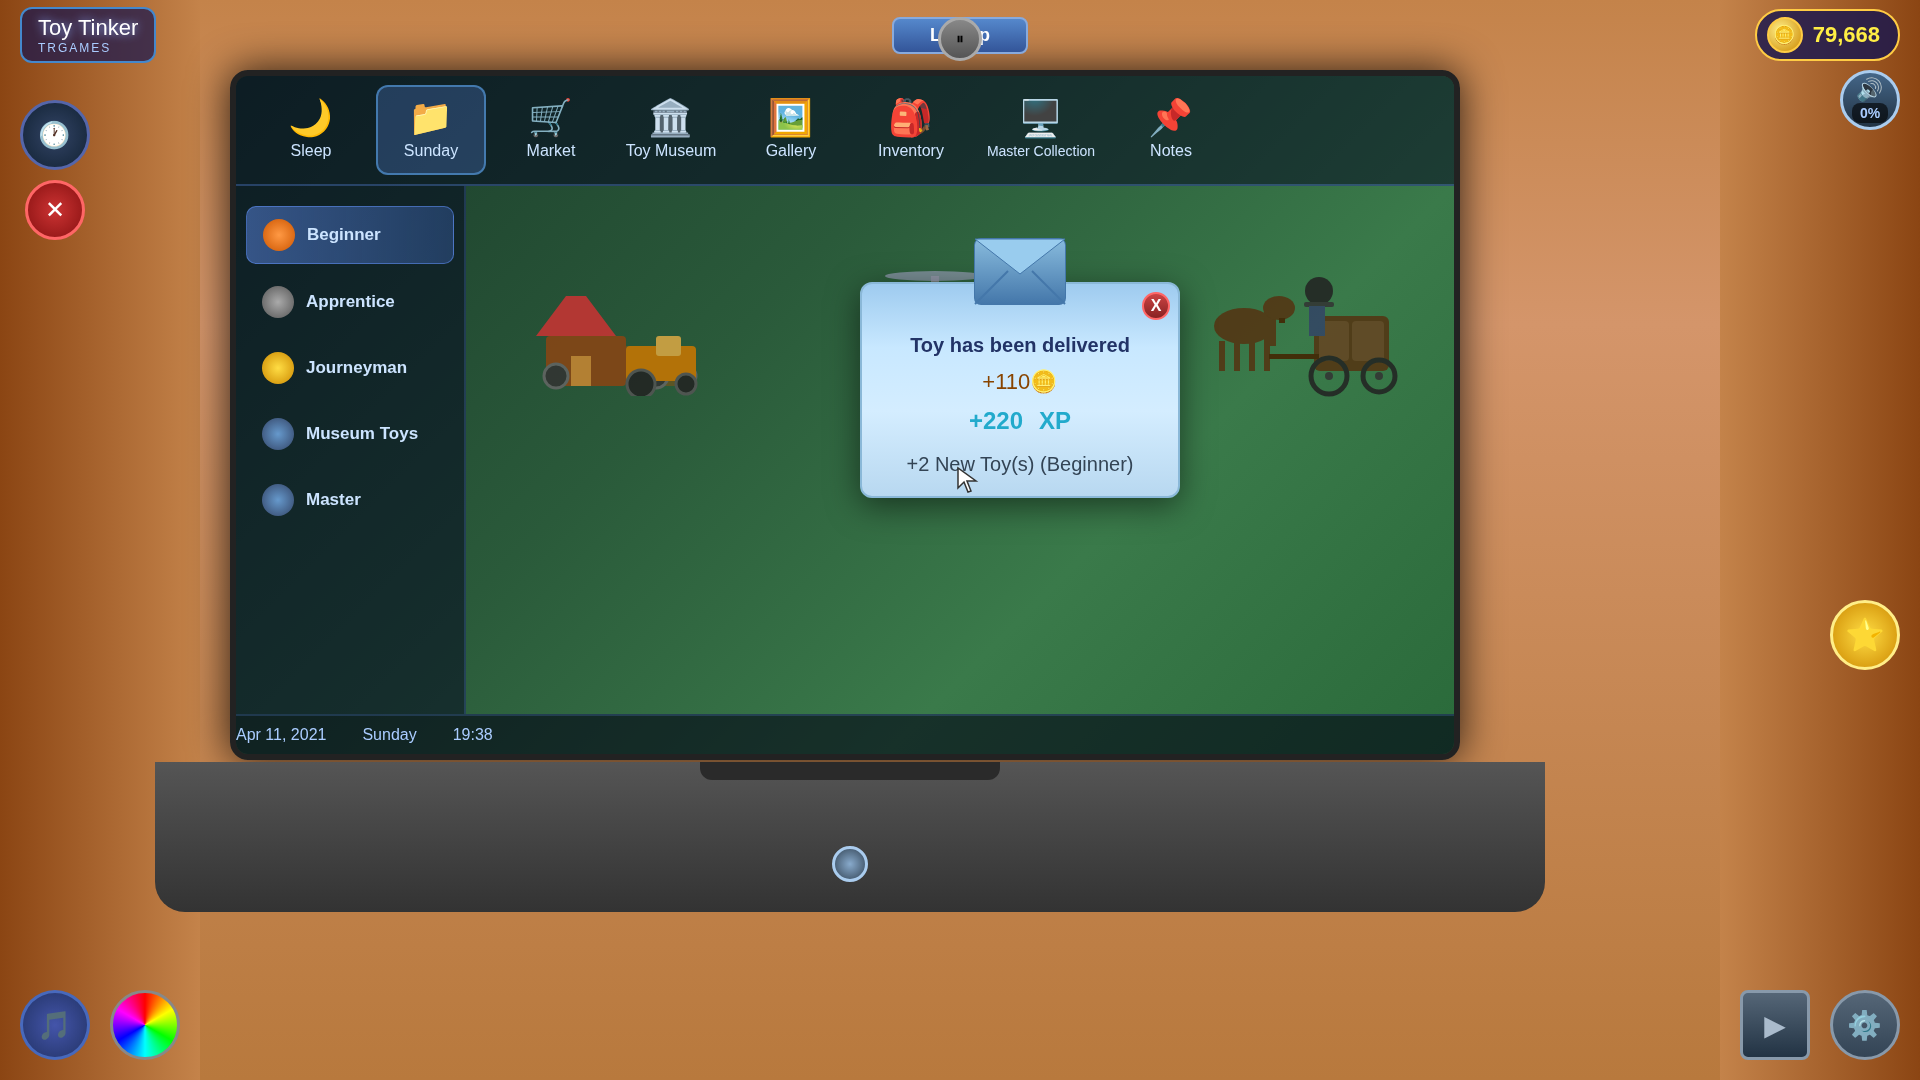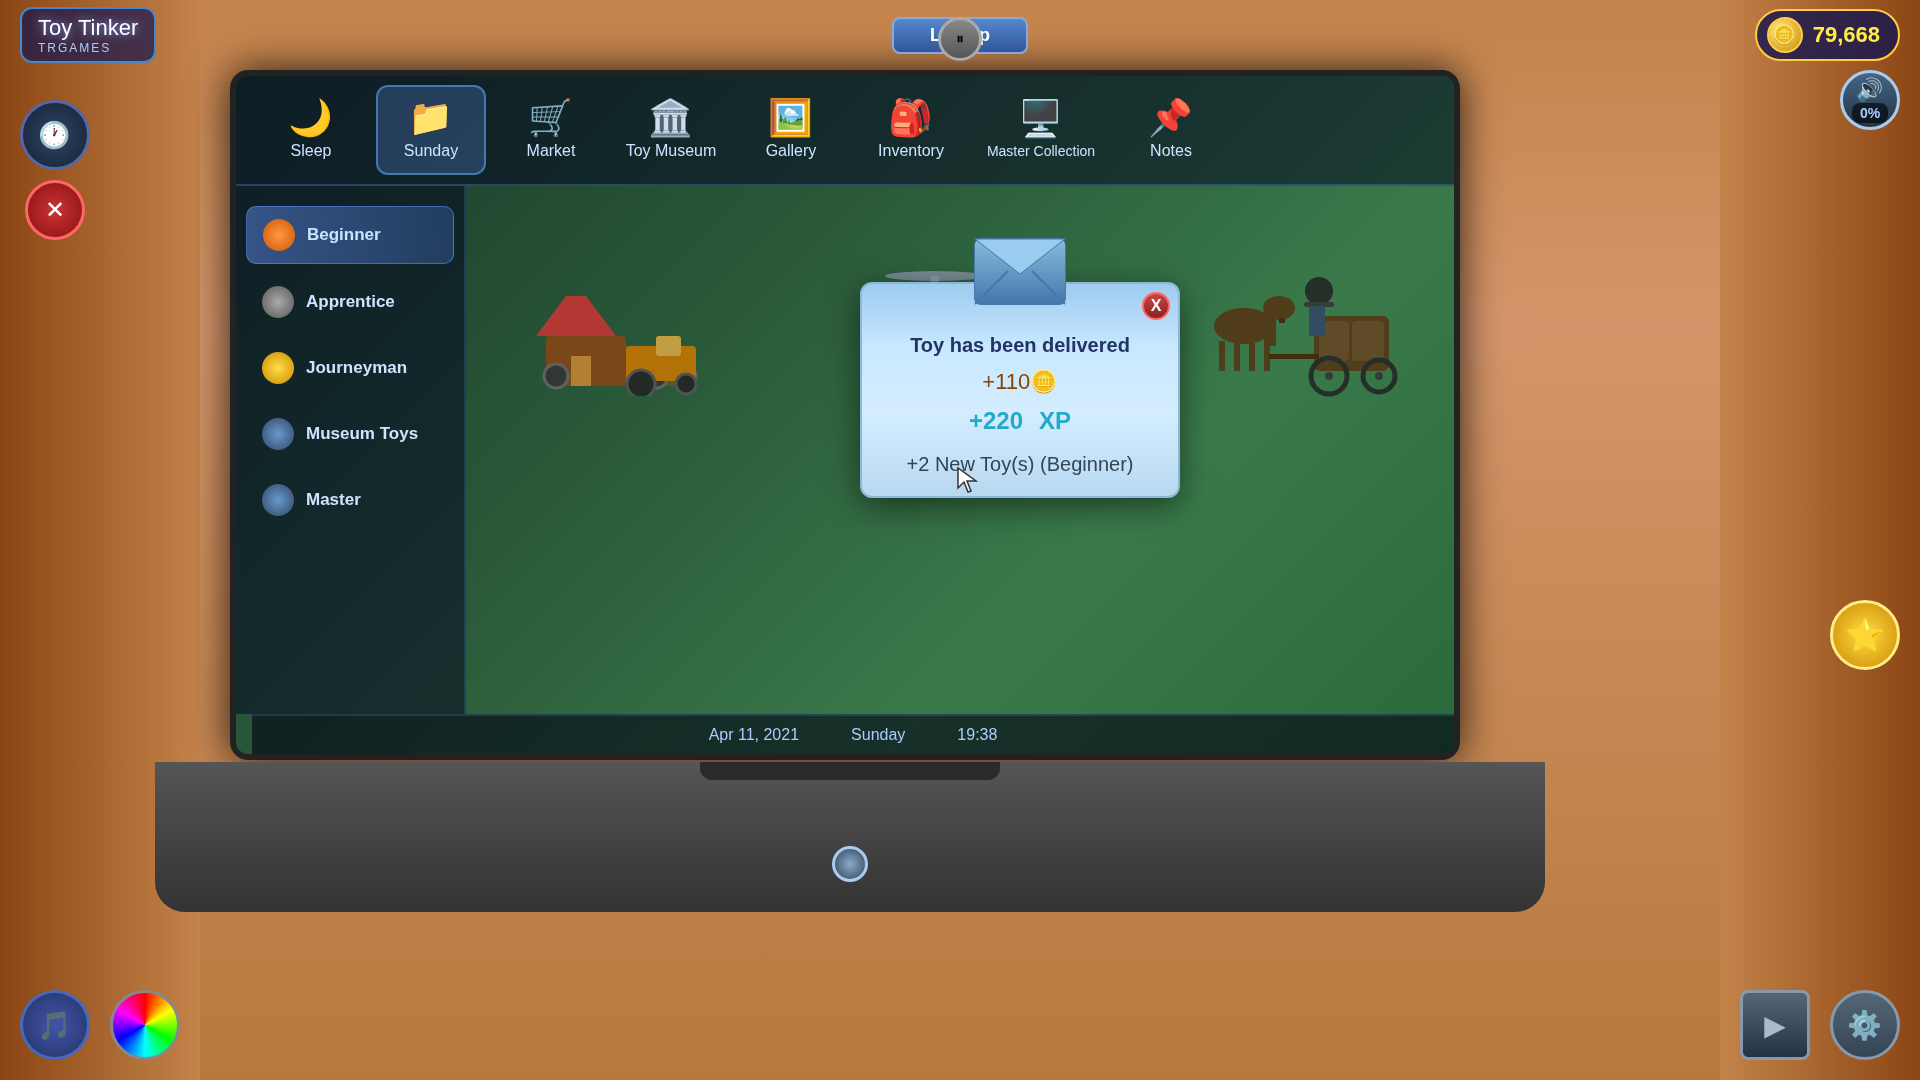--- a/index.html
+++ b/index.html
@@ -297,28 +297,27 @@
 
     
     .toy-svg {
       opacity: 0.85;
     }
 
     
     .status-bar {
       position: absolute;
       bottom: 0;
-      left: 16px;
+      left: 0;
       right: 0;
       height: 40px;
       background: rgba(0,0,20,0.6);
       display: flex;
       align-items: center;
-      justify-content: center;
-      gap: 52px;
+      gap: 36px;
       color: #aaccff;
       font-size: 16px;
       border-top: 2px solid rgba(100,150,255,0.2);
     }
 
     
     .notification-overlay {
       position: absolute;
       inset: 0;
       display: flex;

